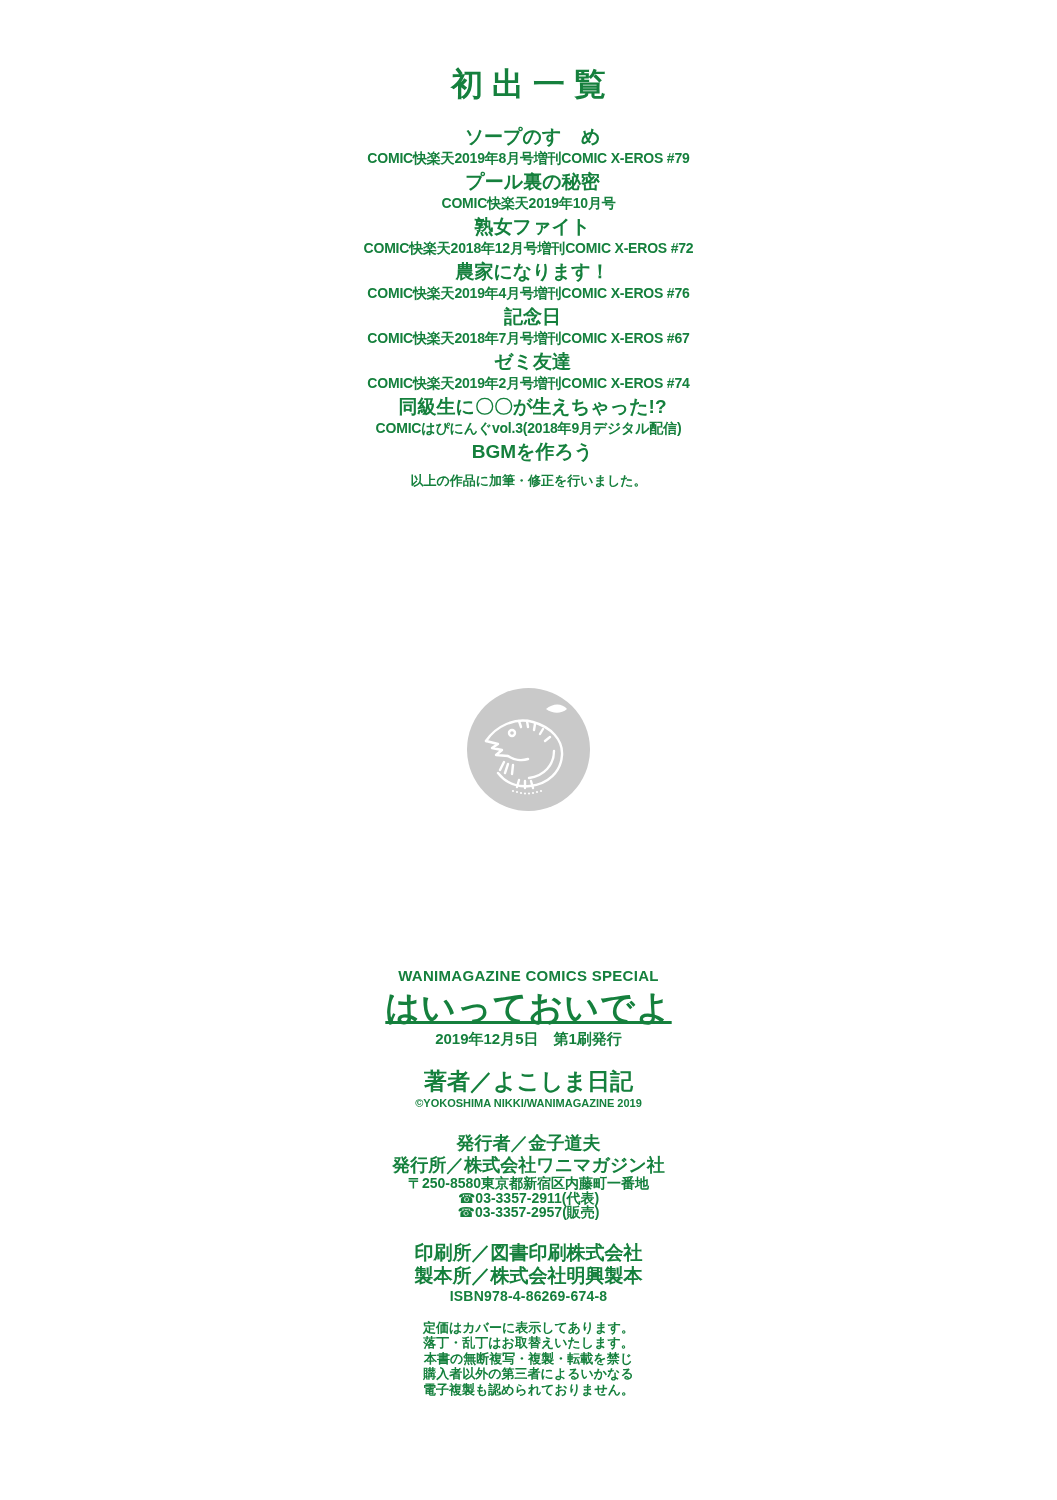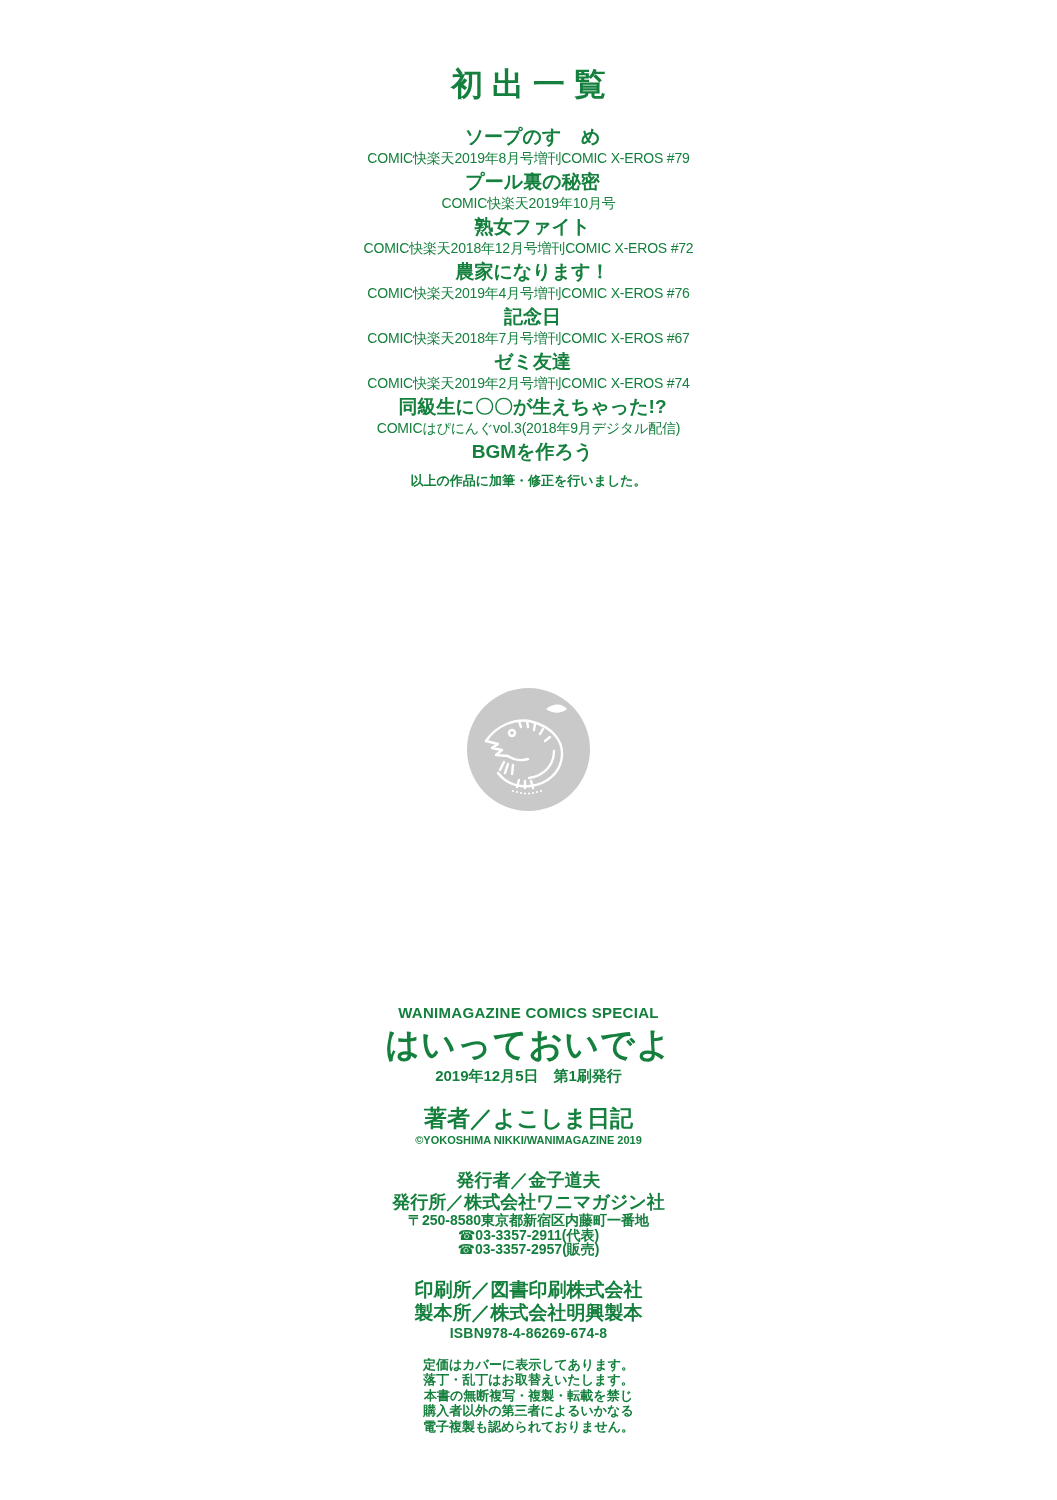--- a/index.html
+++ b/index.html
@@ -17,30 +17,30 @@
   
   .first-pub { top:64px; }
   .fp-heading {
     margin:0 0 20px 0;
     font-size:32px; font-weight:700;
     letter-spacing:9px; text-indent:9px;
     line-height:40px;
   }
   .entry { margin:0 0 2px 0; }
   .entry-title  { font-size:19px; font-weight:600; line-height:26px;padding-left:8px; }
-  .entry-source { font-size:14px; font-weight:400; line-height:17px; letter-spacing:-0.2px; }
+  .entry-source { font-size:14px; font-weight:700; line-height:17px; letter-spacing:-0.2px; }
   .fp-note { margin:8px 0 0 0; font-size:13px; font-weight:600; line-height:16px; }
 
   
   .logo-wrap { position:absolute; top:688px; left:467px; width:123px; height:123px; }
 
   
-  .colophon { top:1004px; }
+  .colophon { top:967px; }
   .series-label { font-size:15px; font-weight:700; line-height:17px; letter-spacing:0.3px; }
-  .book-title   { margin-top:3px; font-size:34px; font-weight:700; line-height:40px; letter-spacing:1px; }
+  .book-title   { margin-top:3px; font-size:34px; font-weight:700; line-height:40px; letter-spacing:1px;text-decoration:underline; }
   .edition      { margin-top:3px; font-size:15px; font-weight:700; line-height:17px; }
   .author       { margin-top:20px; font-size:23px; font-weight:600; line-height:28px; }
   .copyright    { font-size:11px; font-weight:700; line-height:17px; }
   .pub-group    { margin-top:20px; }
   .pub-person   { font-size:18px; font-weight:700; line-height:22px; }
   .pub-company  { font-size:18px; font-weight:700; line-height:22px; }
   .pub-address  { font-size:14px; font-weight:700; line-height:14.5px; }
   .pub-tel      { font-size:14px; font-weight:700; line-height:14px; }
   .print-group  { margin-top:22px; }
   .print-line   { font-size:19px; font-weight:700; line-height:23px; }

